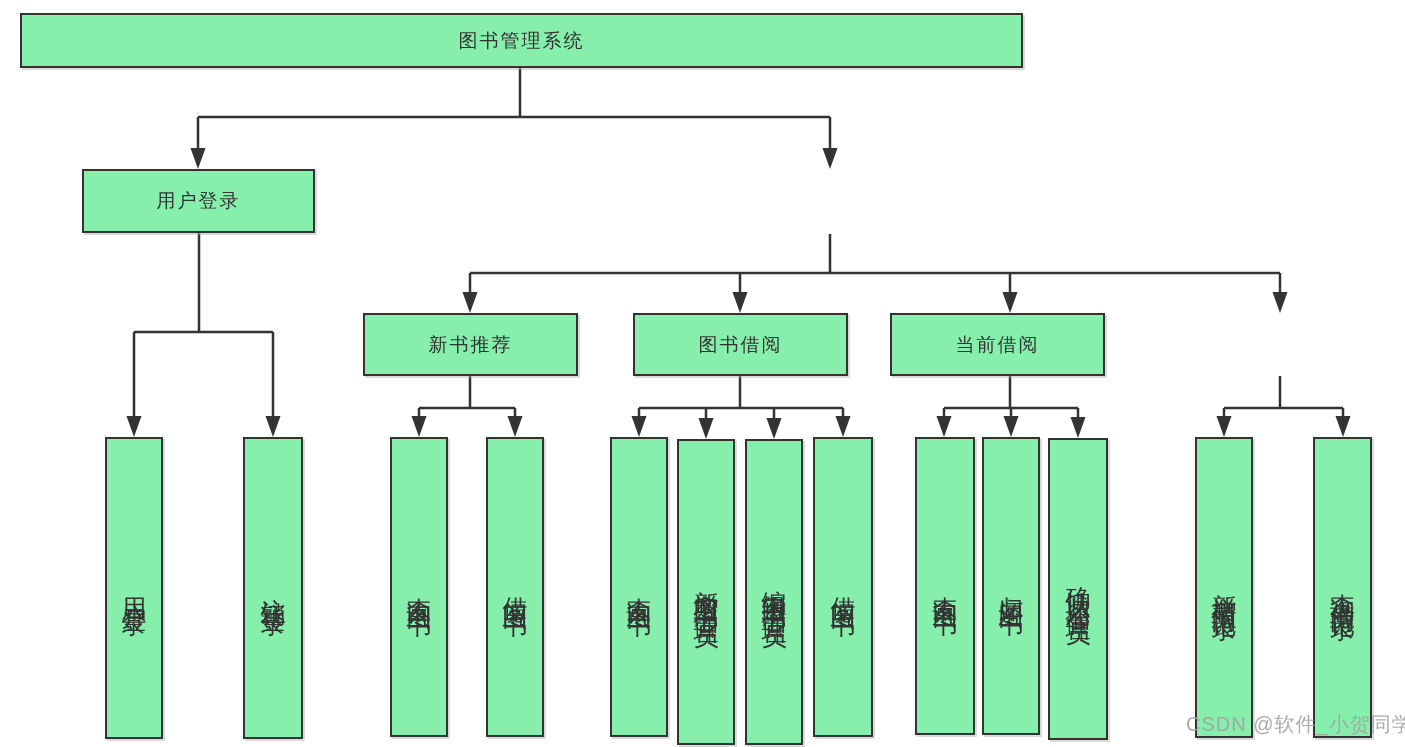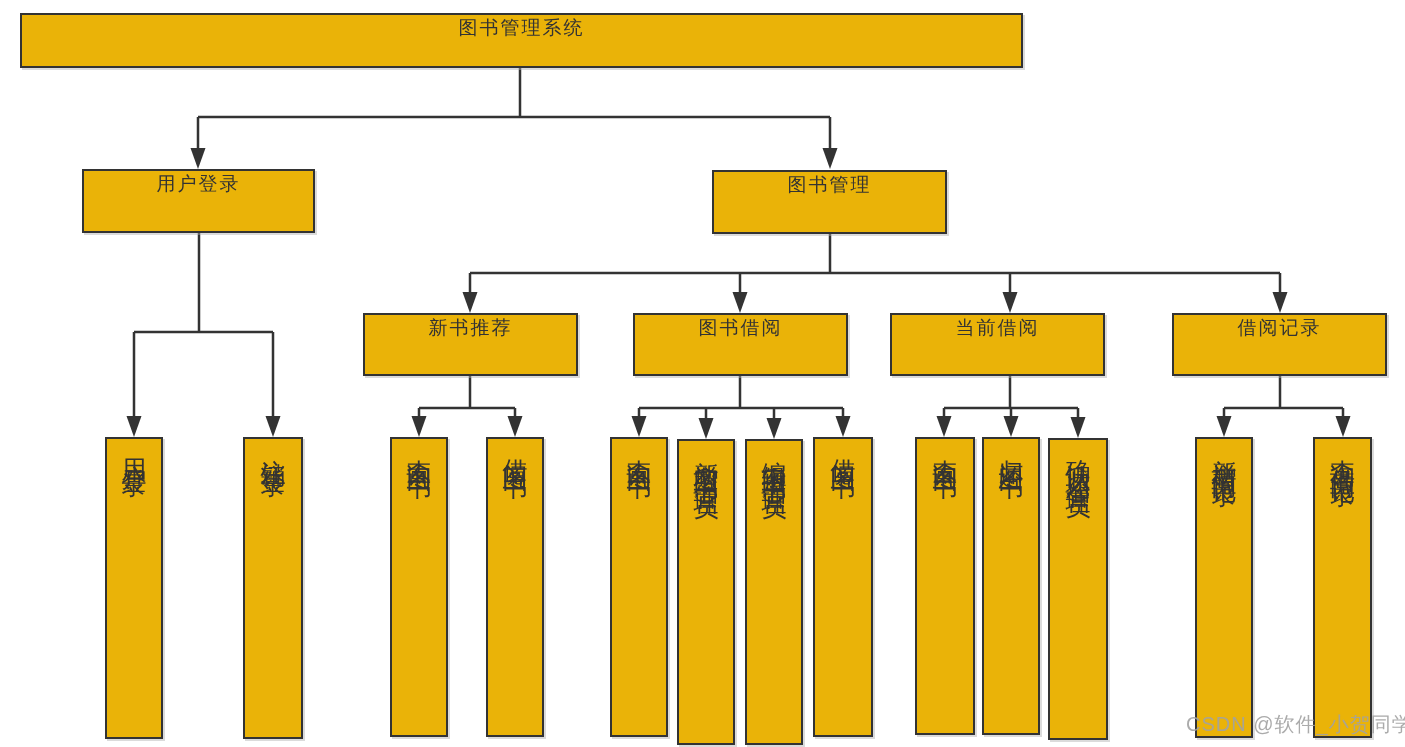--- a/index.html
+++ b/index.html
@@ -6,24 +6,24 @@
   .canvas{
     position:relative;
     width:1405px;height:747px;
     background:#ffffff;
     font-family:"Liberation Sans","DejaVu Sans",sans-serif;
     overflow:hidden;
   }
   .wires{position:absolute;left:0;top:0;z-index:1;}
   .node{
     position:absolute;
-    background:#eab308;
+    background:#86efac;
     border:2.5px solid #333333;
     box-sizing:border-box;
-    display:flex;justify-content:center;
+    display:flex;align-items:center;justify-content:center;
     color:#333333;
     box-shadow:2px 2px 0 rgba(176,176,176,0.45);
     z-index:2;
   }
   .h-label{font-size:19px;letter-spacing:2px;white-space:nowrap;}
   .v-label{
     writing-mode:vertical-rl;
     text-orientation:mixed;
     font-size:25px;
     letter-spacing:5px;
@@ -85,35 +85,29 @@
     </g>
   </svg>
 
   <div class="node" style="left:20px;top:13px;width:1003px;height:55px;">
     <span class="h-label">图书管理系统</span>
   </div>
 
   <div class="node" style="left:82px;top:169px;width:233px;height:64px;">
     <span class="h-label">用户登录</span>
   </div>
-  <div class="node" style="left:712px;top:170px;width:235px;height:64px;">
-    <span class="h-label">图书管理</span>
-  </div>
 
   <div class="node" style="left:633px;top:313px;width:215px;height:63px;">
     <span class="h-label">图书借阅</span>
   </div>
   <div class="node" style="left:363px;top:313px;width:215px;height:63px;">
     <span class="h-label">新书推荐</span>
   </div>
   <div class="node" style="left:890px;top:313px;width:215px;height:63px;">
     <span class="h-label">当前借阅</span>
-  </div>
-  <div class="node" style="left:1172px;top:313px;width:215px;height:63px;">
-    <span class="h-label">借阅记录</span>
   </div>
 
   <div class="node" style="left:105px;top:437px;width:58px;height:302px;">
     <span class="v-label">用户登录</span>
   </div>
   <div class="node" style="left:243px;top:437px;width:60px;height:302px;">
     <span class="v-label">注销登录</span>
   </div>
 
   <div class="node" style="left:390px;top:437px;width:58px;height:300px;">

